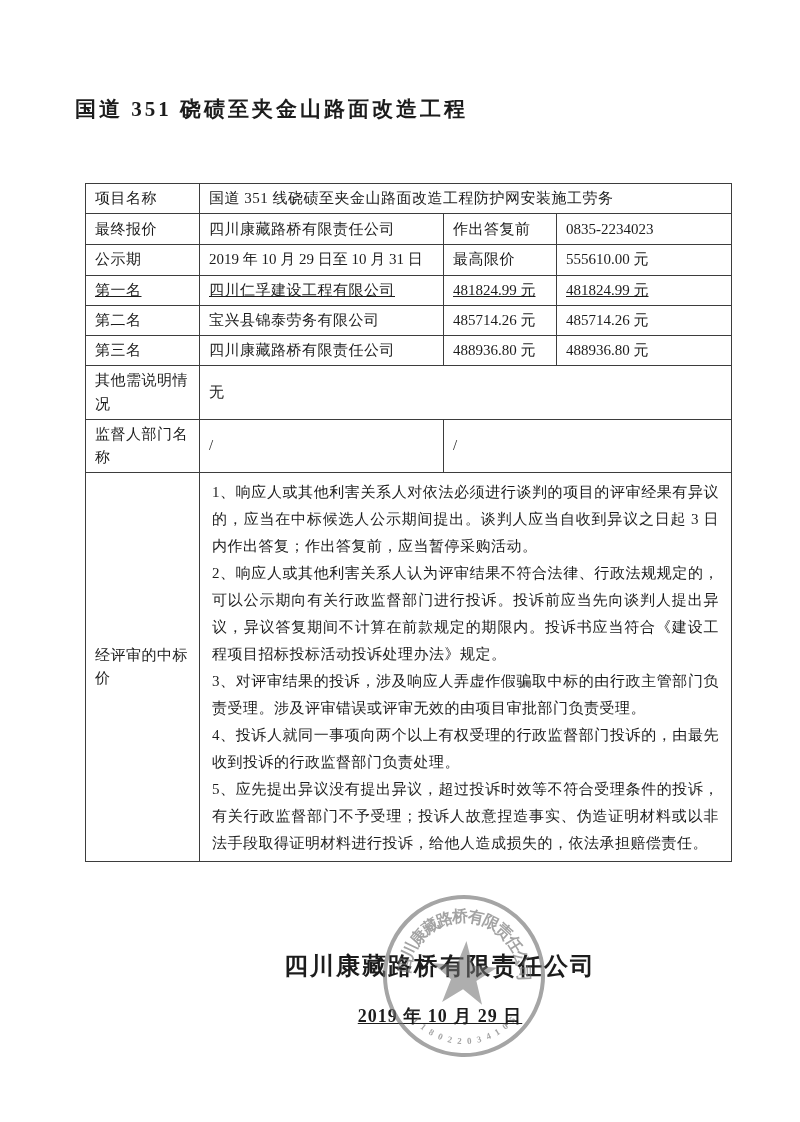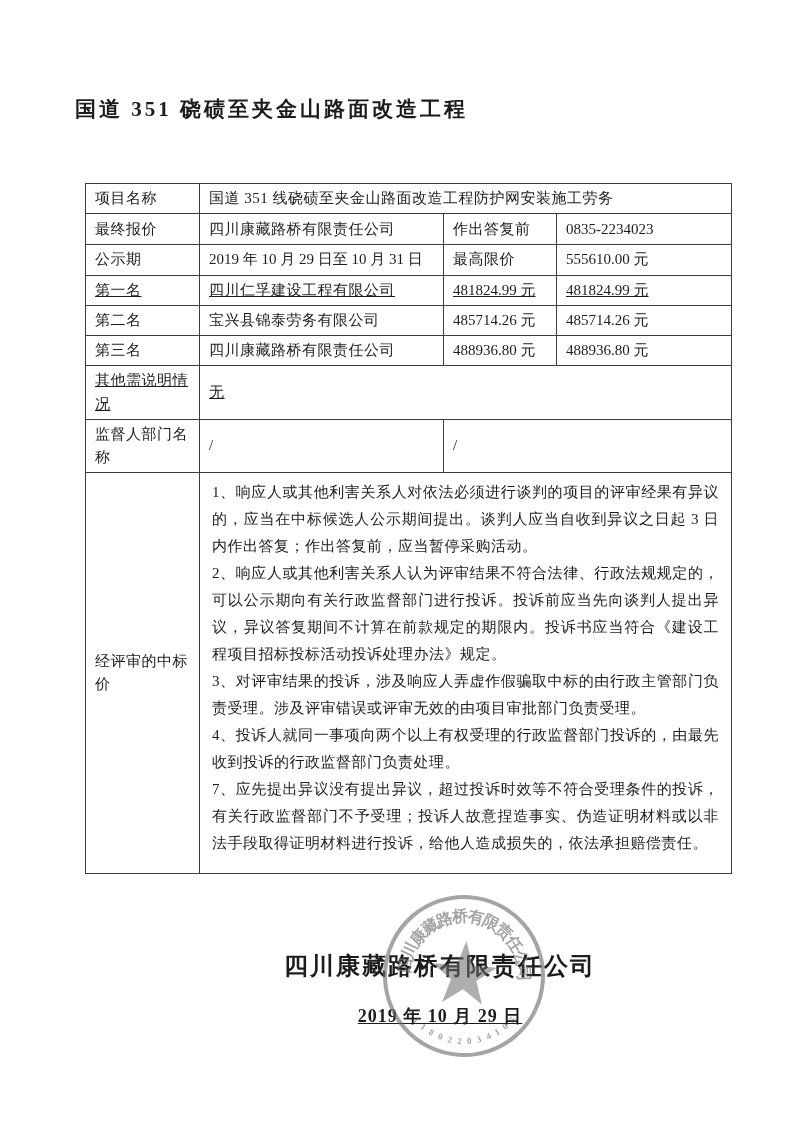--- a/index.html
+++ b/index.html
@@ -31,23 +31,23 @@
     border:1px solid #3d3d3d;
     padding:3px 9px;
     vertical-align:middle;
     line-height:1.55;
     letter-spacing:0.5px;
     word-break:break-all;
   }
   .doc-table td.num{letter-spacing:0;}
   tr.r1{height:29px;} tr.r2{height:31px;} tr.r3{height:52px;}
   tr.r4{height:28px;} tr.r5{height:28px;} tr.r6{height:29px;text-decoration:underline;}
-  tr.r7{height:28px;} tr.r8{height:28px;} tr.r9{height:27px;text-decoration:underline;}
+  tr.r7{height:28px;} tr.r8{height:28px;} tr.r9{height:27px;}
   tr.r10{height:27px;}
-  td.notice-cell{padding:6px 12px 16px 12px;}
+  td.notice-cell{padding:6px 12px 4px 12px;}
   td.notice-cell p{
     margin:0; text-align:justify;
     line-height:27px; letter-spacing:0.5px;
   }
   
   .sign-block{
     position:absolute; left:100px; right:20px; top:950px;
     text-align:center; z-index:2;
   }
   .sign-company{
@@ -128,21 +128,21 @@
         <td>/</td>
         <td colspan="2">/</td>
       </tr>
       <tr>
         <td>经评审的中标价</td>
         <td colspan="3" class="notice-cell">
           <p>1、响应人或其他利害关系人对依法必须进行谈判的项目的评审经果有异议的，应当在中标候选人公示期间提出。谈判人应当自收到异议之日起 3 日内作出答复；作出答复前，应当暂停采购活动。</p>
           <p>2、响应人或其他利害关系人认为评审结果不符合法律、行政法规规定的，可以公示期向有关行政监督部门进行投诉。投诉前应当先向谈判人提出异议，异议答复期间不计算在前款规定的期限内。投诉书应当符合《建设工程项目招标投标活动投诉处理办法》规定。</p>
           <p>3、对评审结果的投诉，涉及响应人弄虚作假骗取中标的由行政主管部门负责受理。涉及评审错误或评审无效的由项目审批部门负责受理。</p>
           <p>4、投诉人就同一事项向两个以上有权受理的行政监督部门投诉的，由最先收到投诉的行政监督部门负责处理。</p>
-          <p>7、应先提出异议没有提出异议，超过投诉时效等不符合受理条件的投诉，有关行政监督部门不予受理；投诉人故意捏造事实、伪造证明材料或以非法手段取得证明材料进行投诉，给他人造成损失的，依法承担赔偿责任。</p>
+          <p>5、应先提出异议没有提出异议，超过投诉时效等不符合受理条件的投诉，有关行政监督部门不予受理；投诉人故意捏造事实、伪造证明材料或以非法手段取得证明材料进行投诉，给他人造成损失的，依法承担赔偿责任。</p>
         </td>
       </tr>
     </tbody>
   </table>
 
   <div class="sign-block">
     <p class="sign-company">四川康藏路桥有限责任公司</p>
     <p class="sign-date">2019 年 10 月 29 日</p>
   </div>
 

